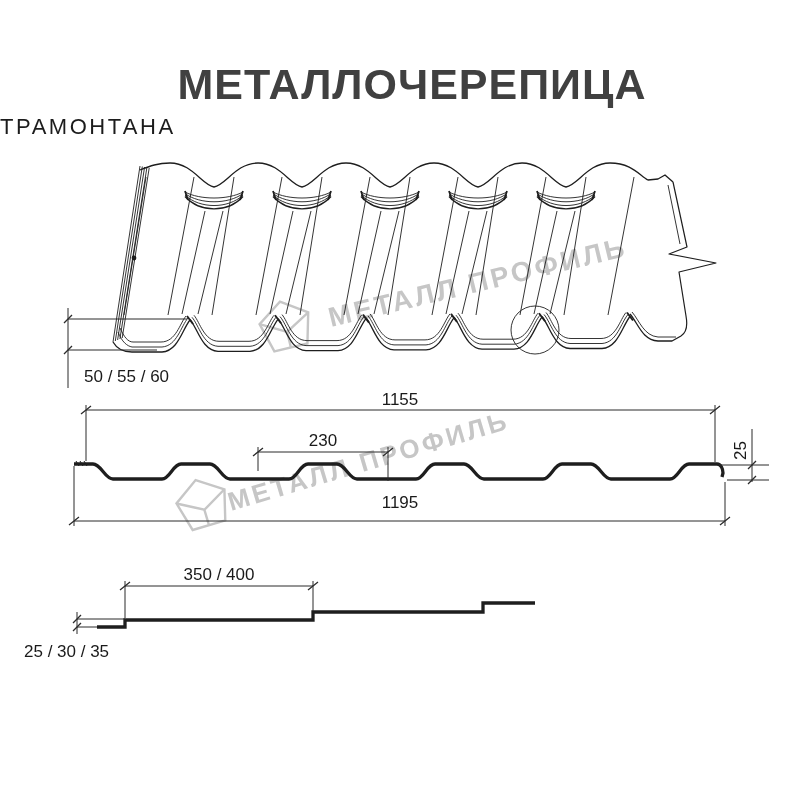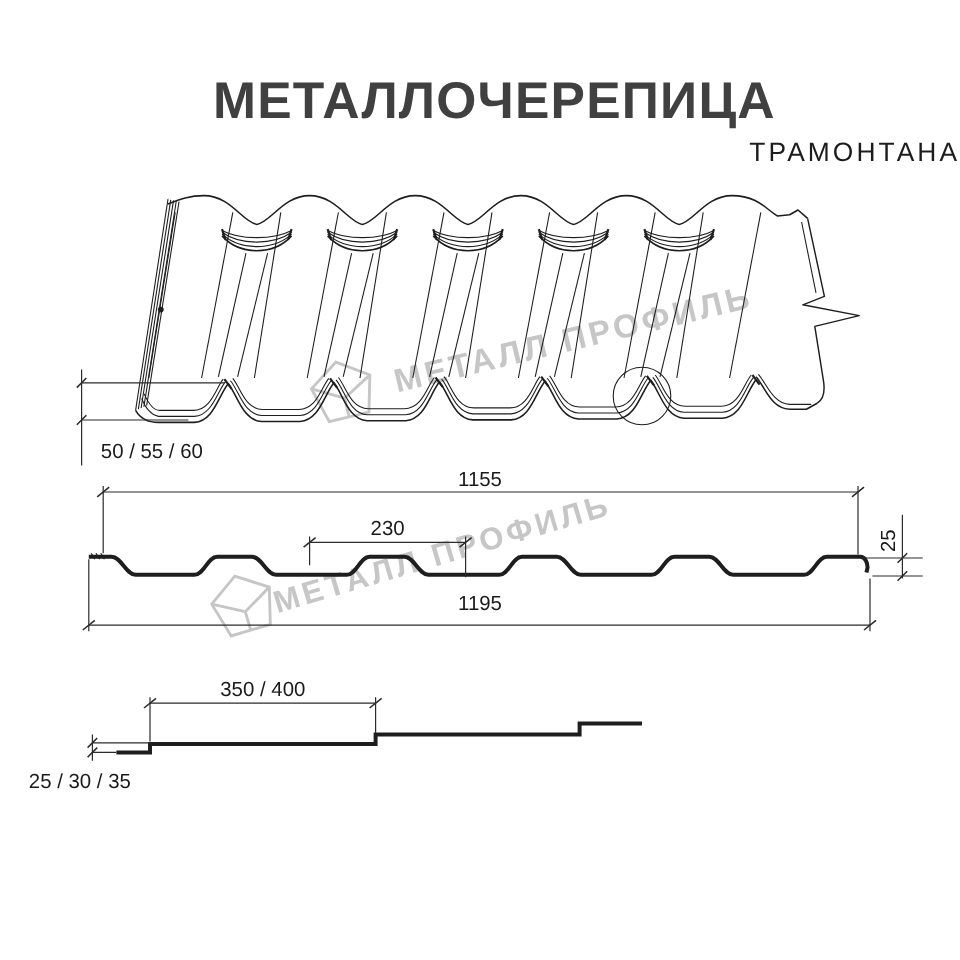--- a/index.html
+++ b/index.html
@@ -9,21 +9,21 @@
   .page{
     position:relative;width:800px;height:800px;background:var(--bg);
     margin:0 auto;overflow:hidden;
     font-family:"Liberation Sans","DejaVu Sans",sans-serif;color:var(--text-c);
   }
   .title{
     position:absolute;left:0;top:60px;width:800px;text-align:center;
     font-size:43px;font-weight:bold;letter-spacing:1px;color:#404040;padding-left:12px;
   }
   .subtitle{
-    position:absolute;left:0;top:114px;width:800px;text-align:right;
+    position:absolute;left:0;top:114px;width:800px;text-align:left;
     font-size:22px;font-weight:normal;letter-spacing:2.5px;color:#1c1c1c;
   }
   svg.canvas{position:absolute;left:0;top:0;}
   .dim-text{font-size:17px;fill:var(--text-c);}
   .wm-text{font-weight:bold;fill:var(--wm);}
   .wm-shape{stroke:var(--wm);fill:none;stroke-width:2.4;}
   .thin{stroke:var(--line);fill:none;stroke-width:1;}
   .thick{stroke:var(--line);fill:none;stroke-width:3.3;}
   .dimline{stroke:var(--dim);fill:none;stroke-width:1;}
   .tick{stroke:var(--dim);fill:none;stroke-width:1.3;}

